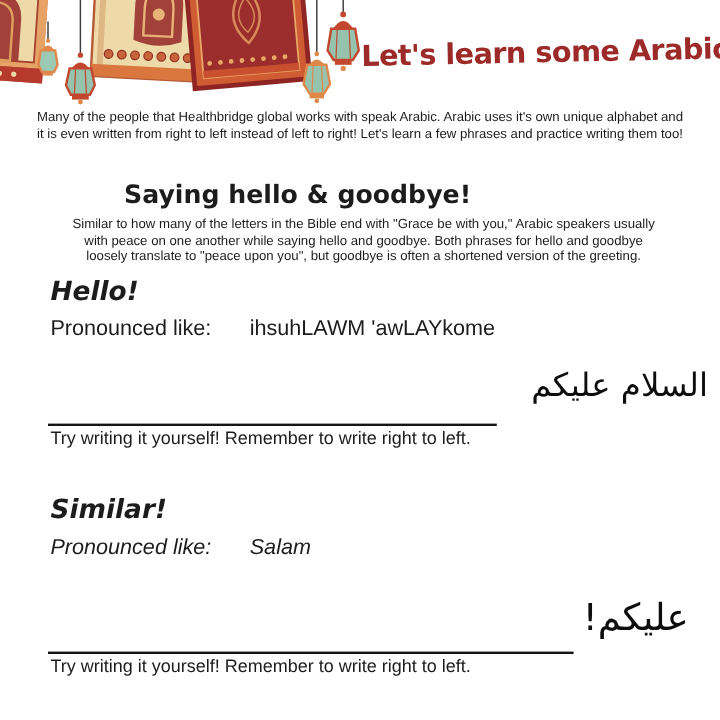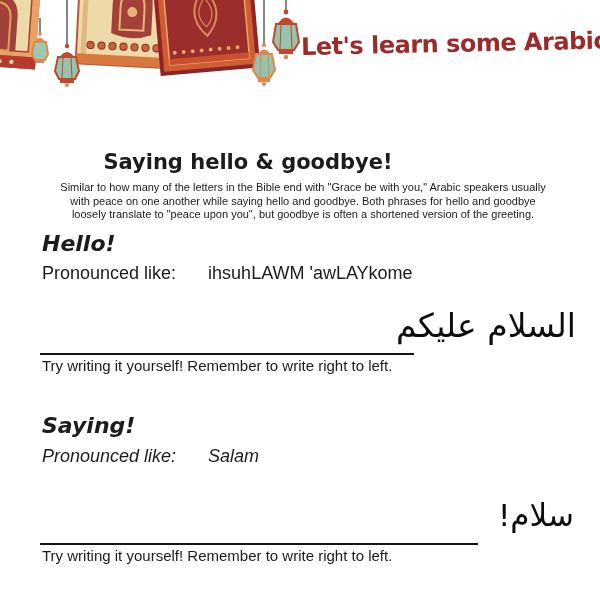--- a/index.html
+++ b/index.html
@@ -25,21 +25,21 @@
   .phrase-heading{position:absolute;left:42px;font-family:"DejaVu Sans",sans-serif;
          font-weight:bold;font-size:22px;font-style:italic;}
   .h-hello{top:231px;}
   .h-goodbye{top:413px;}
   .pron-row{position:absolute;left:42px;font-size:18px;}
   .p-hello{top:263px;}
   .p-goodbye{top:446px;font-style:italic;}
   .pron-value{margin-left:32px;}
   .arabic{position:absolute;direction:rtl;font-family:"DejaVu Sans",sans-serif;
          color:#0d0d0d;}
-  .a-hello{right:24px;top:306px;font-size:33px;}
+  .a-hello{right:10px;top:306px;font-size:27px;}
   .a-goodbye{right:26px;top:497px;font-size:31px;}
   .writing-line{position:absolute;border-top:2.5px solid var(--line-dark,#151515);height:0;}
   .l-hello{left:40px;top:353px;width:374px;}
   .l-goodbye{left:40px;top:543px;width:438px;}
   .instr{position:absolute;left:42px;font-size:15px;}
   .i-hello{top:357px;}
   .i-goodbye{top:547px;}
 </style>
 </head>
 <body>
@@ -133,34 +133,35 @@
       <path d="M 256 54 L 272 54 L 275 70 L 270 78 L 258 78 L 253 70 Z" fill="var(--lantern-glass,#96c3ae)" stroke="var(--lantern-frame-orange,#e0874a)" stroke-width="2"></path>
       <line x1="261" y1="55" x2="260" y2="77" stroke="var(--lantern-frame-orange,#e0874a)" stroke-width="1"></line>
       <line x1="268" y1="55" x2="269" y2="77" stroke="var(--lantern-frame-orange,#e0874a)" stroke-width="1"></line>
       <rect x="258" y="78" width="12" height="4" fill="var(--lantern-frame-orange,#e0874a)"></rect>
       <circle cx="264" cy="84" r="2" fill="var(--lantern-frame-orange,#e0874a)"></circle>
     </g>
   </svg>
 
   <h1 class="title">Let's learn some Arabic!</h1>
 
+  <p class="intro">Many of the people that Healthbridge global works with speak Arabic. Arabic uses it's own unique alphabet and it is even written from right to left instead of left to right! Let's learn a few phrases and practice writing them too!</p>
 
   <h2 class="section-heading">Saying hello &amp; goodbye!</h2>
 
   <p class="section-desc">Similar to how many of the letters in the Bible end with "Grace be with you," Arabic speakers usually with peace on one another while saying hello and goodbye. Both phrases for hello and goodbye loosely translate to "peace upon you", but goodbye is often a shortened version of the greeting.</p>
 
   <h3 class="phrase-heading h-hello">Hello!</h3>
   <div class="pron-row p-hello">
     <span>Pronounced like:</span><span class="pron-value">ihsuhLAWM 'awLAYkome</span>
   </div>
   <div class="arabic a-hello" dir="rtl">السلام عليكم</div>
   <div class="writing-line l-hello"></div>
   <div class="instr i-hello">Try writing it yourself! Remember to write right to left.</div>
 
-  <h3 class="phrase-heading h-goodbye">Saying!</h3>
+  <h3 class="phrase-heading h-goodbye">Similar!</h3>
   <div class="pron-row p-goodbye">
     <span>Pronounced like:</span><span class="pron-value">Salam</span>
   </div>
-  <div class="arabic a-goodbye" dir="rtl">سلام!</div>
+  <div class="arabic a-goodbye" dir="rtl">عليكم!</div>
   <div class="writing-line l-goodbye"></div>
   <div class="instr i-goodbye">Try writing it yourself! Remember to write right to left.</div>
 
 </div>
 
 </body></html>

